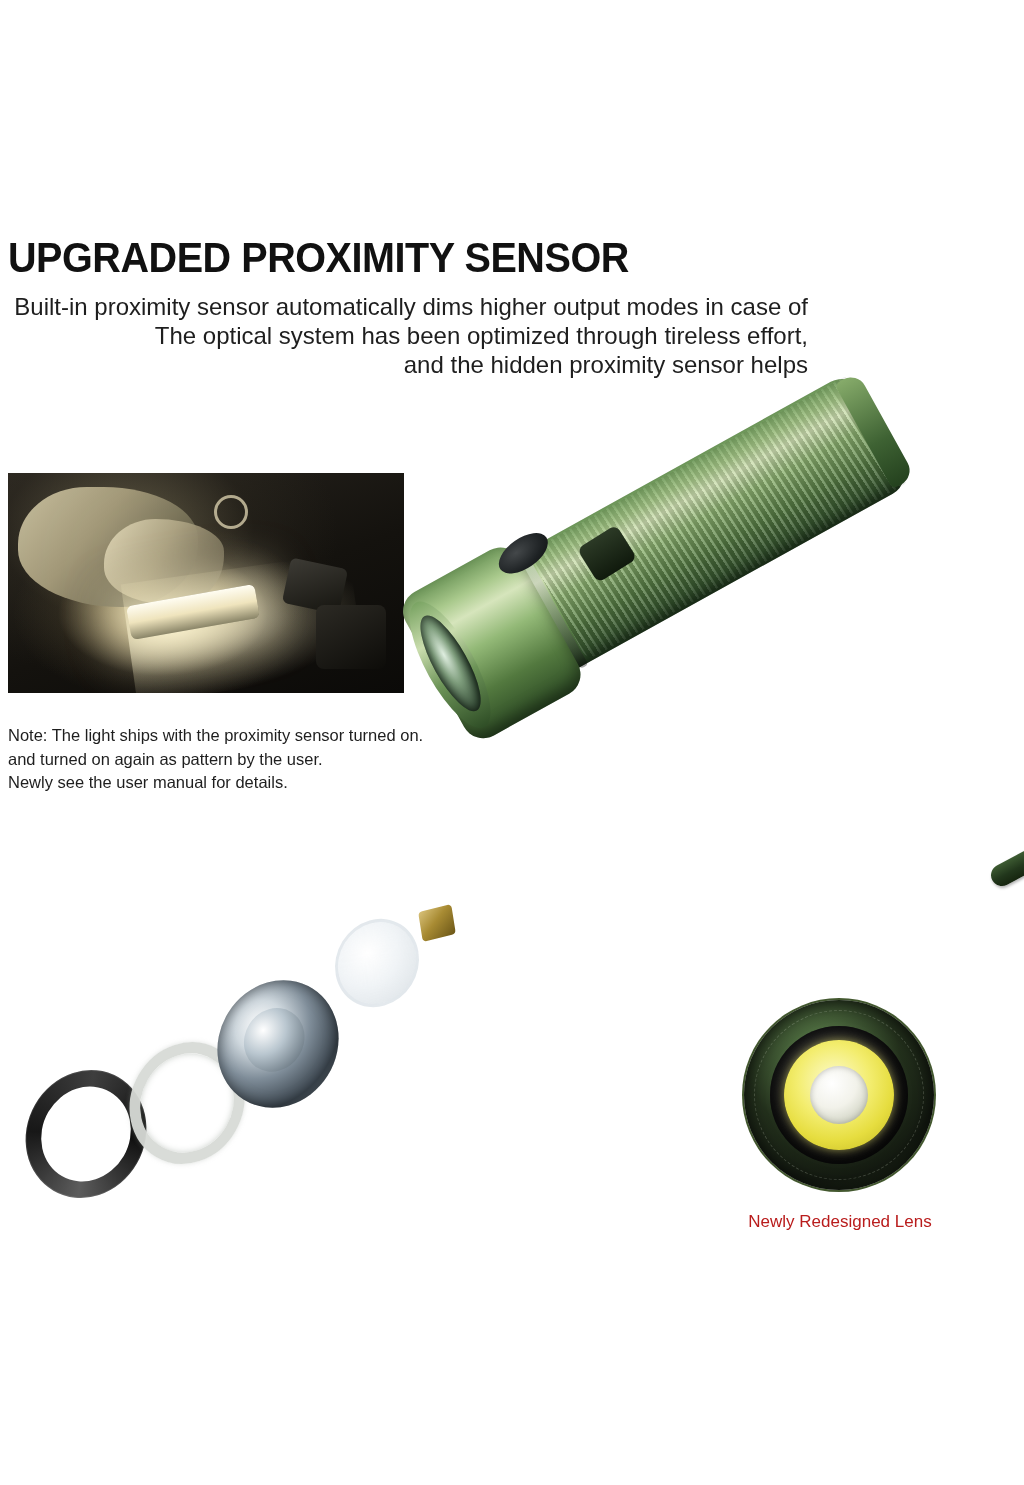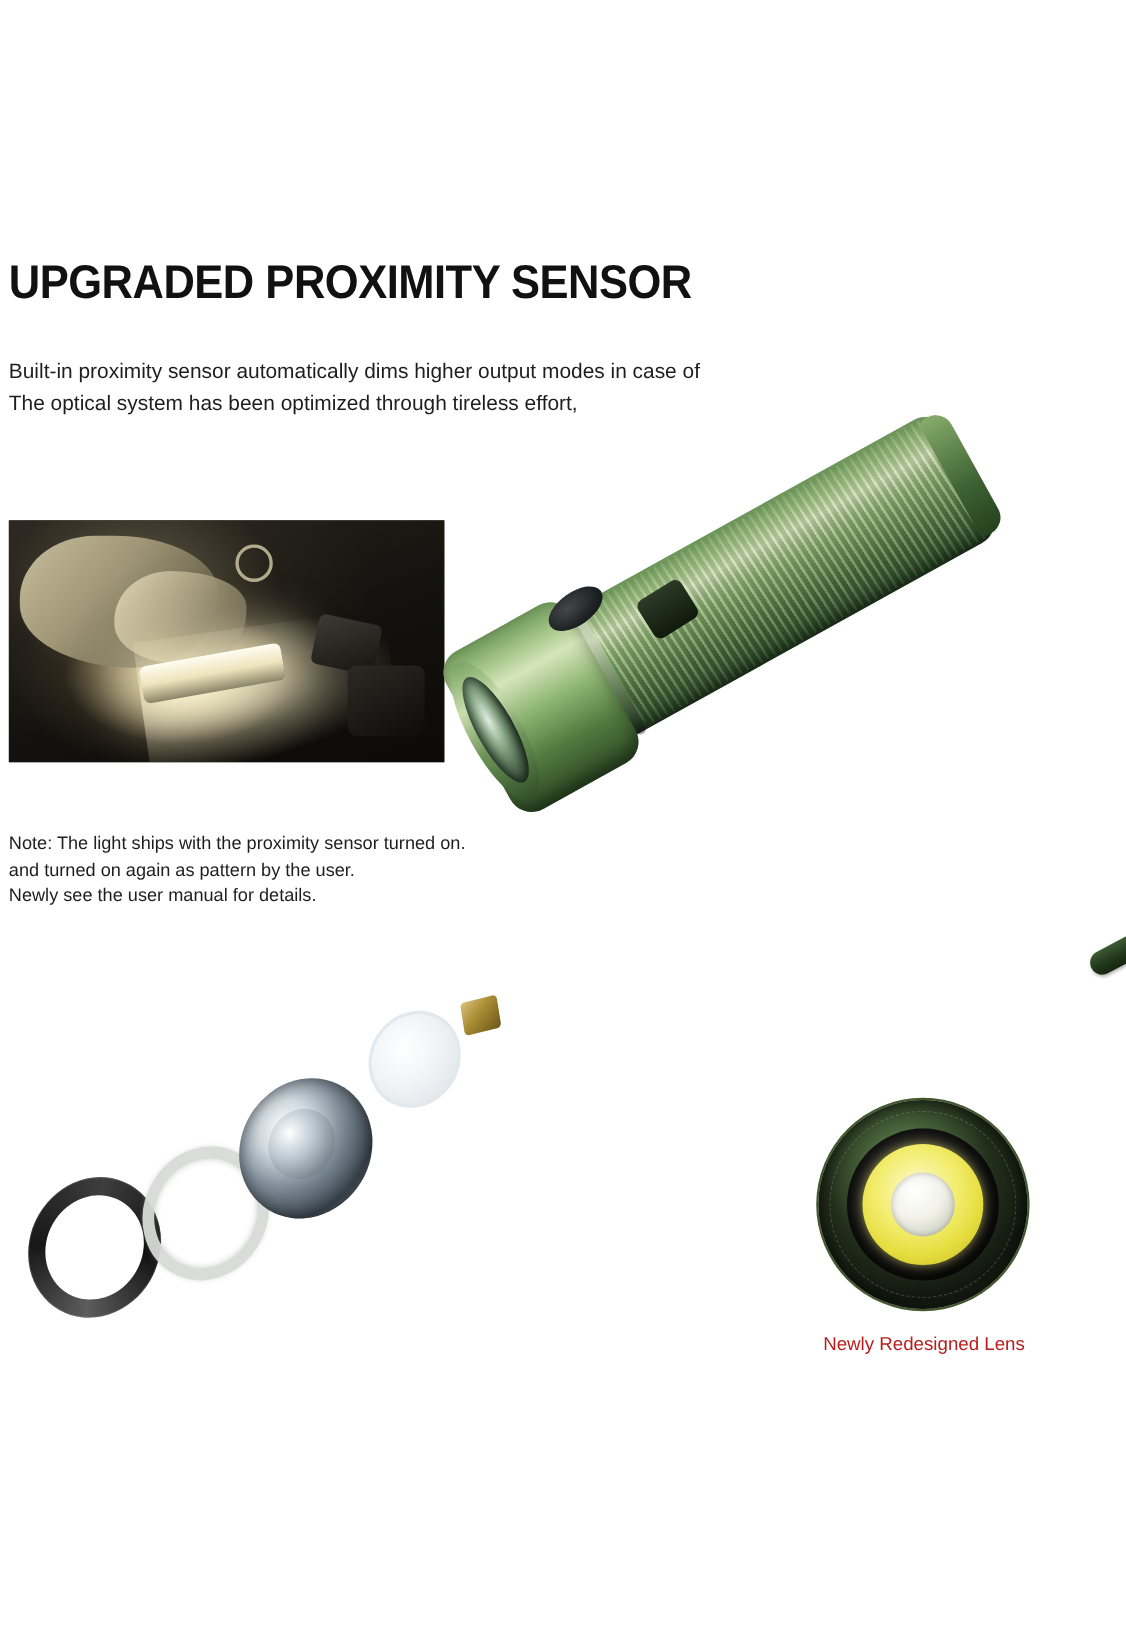--- a/index.html
+++ b/index.html
@@ -30,25 +30,26 @@
     font-family: "Liberation Sans", sans-serif;
     transform: scaleX(0.92);
     transform-origin: left top;
     white-space: nowrap;
   }
 
   
   .intro {
     position: absolute;
     left: 8px;
-    top: 324px;
+    top: 292px;
     width: 800px;
-    font-size: 19px;
+    font-size: 24px;
     line-height: 29px;
     color: #1e1e1e;
+    text-align: right;
   }
   .intro .line { display: block; white-space: pre; }
 
   
   .photo {
     position: absolute;
     left: 8px;
     top: 473px;
     width: 396px;
     height: 220px;
@@ -118,21 +119,21 @@
     left: 206px; top: 22px;
     width: 34px; height: 34px;
     border: 3px solid rgba(225,215,180,0.75);
     border-radius: 50%;
   }
 
   
   .note {
     position: absolute;
     left: 8px;
-    top: 756px;
+    top: 724px;
     width: 480px;
     font-size: 16.5px;
     line-height: 23.5px;
     color: #1e1e1e;
   }
   .note .line { display: block; white-space: pre; }
 
   
   .flashlight {
     position: absolute;
@@ -342,20 +343,21 @@
   }
 </style>
 </head>
 <body>
 
 <div class="heading">UPGRADED PROXIMITY SENSOR</div>
 
 <div class="intro">
   <span class="line">Built-in proximity sensor automatically dims higher output modes in case of</span>
   <span class="line">The optical system has been optimized through tireless effort,</span>
+  <span class="line">and the hidden proximity sensor helps</span>
 </div>
 
 <div class="photo">
   <div class="bg"></div>
   <div class="glove"></div>
   <div class="glove2"></div>
   <div class="beam"></div>
   <div class="torch"></div>
   <div class="ring"></div>
   <div class="darkobj"></div>

